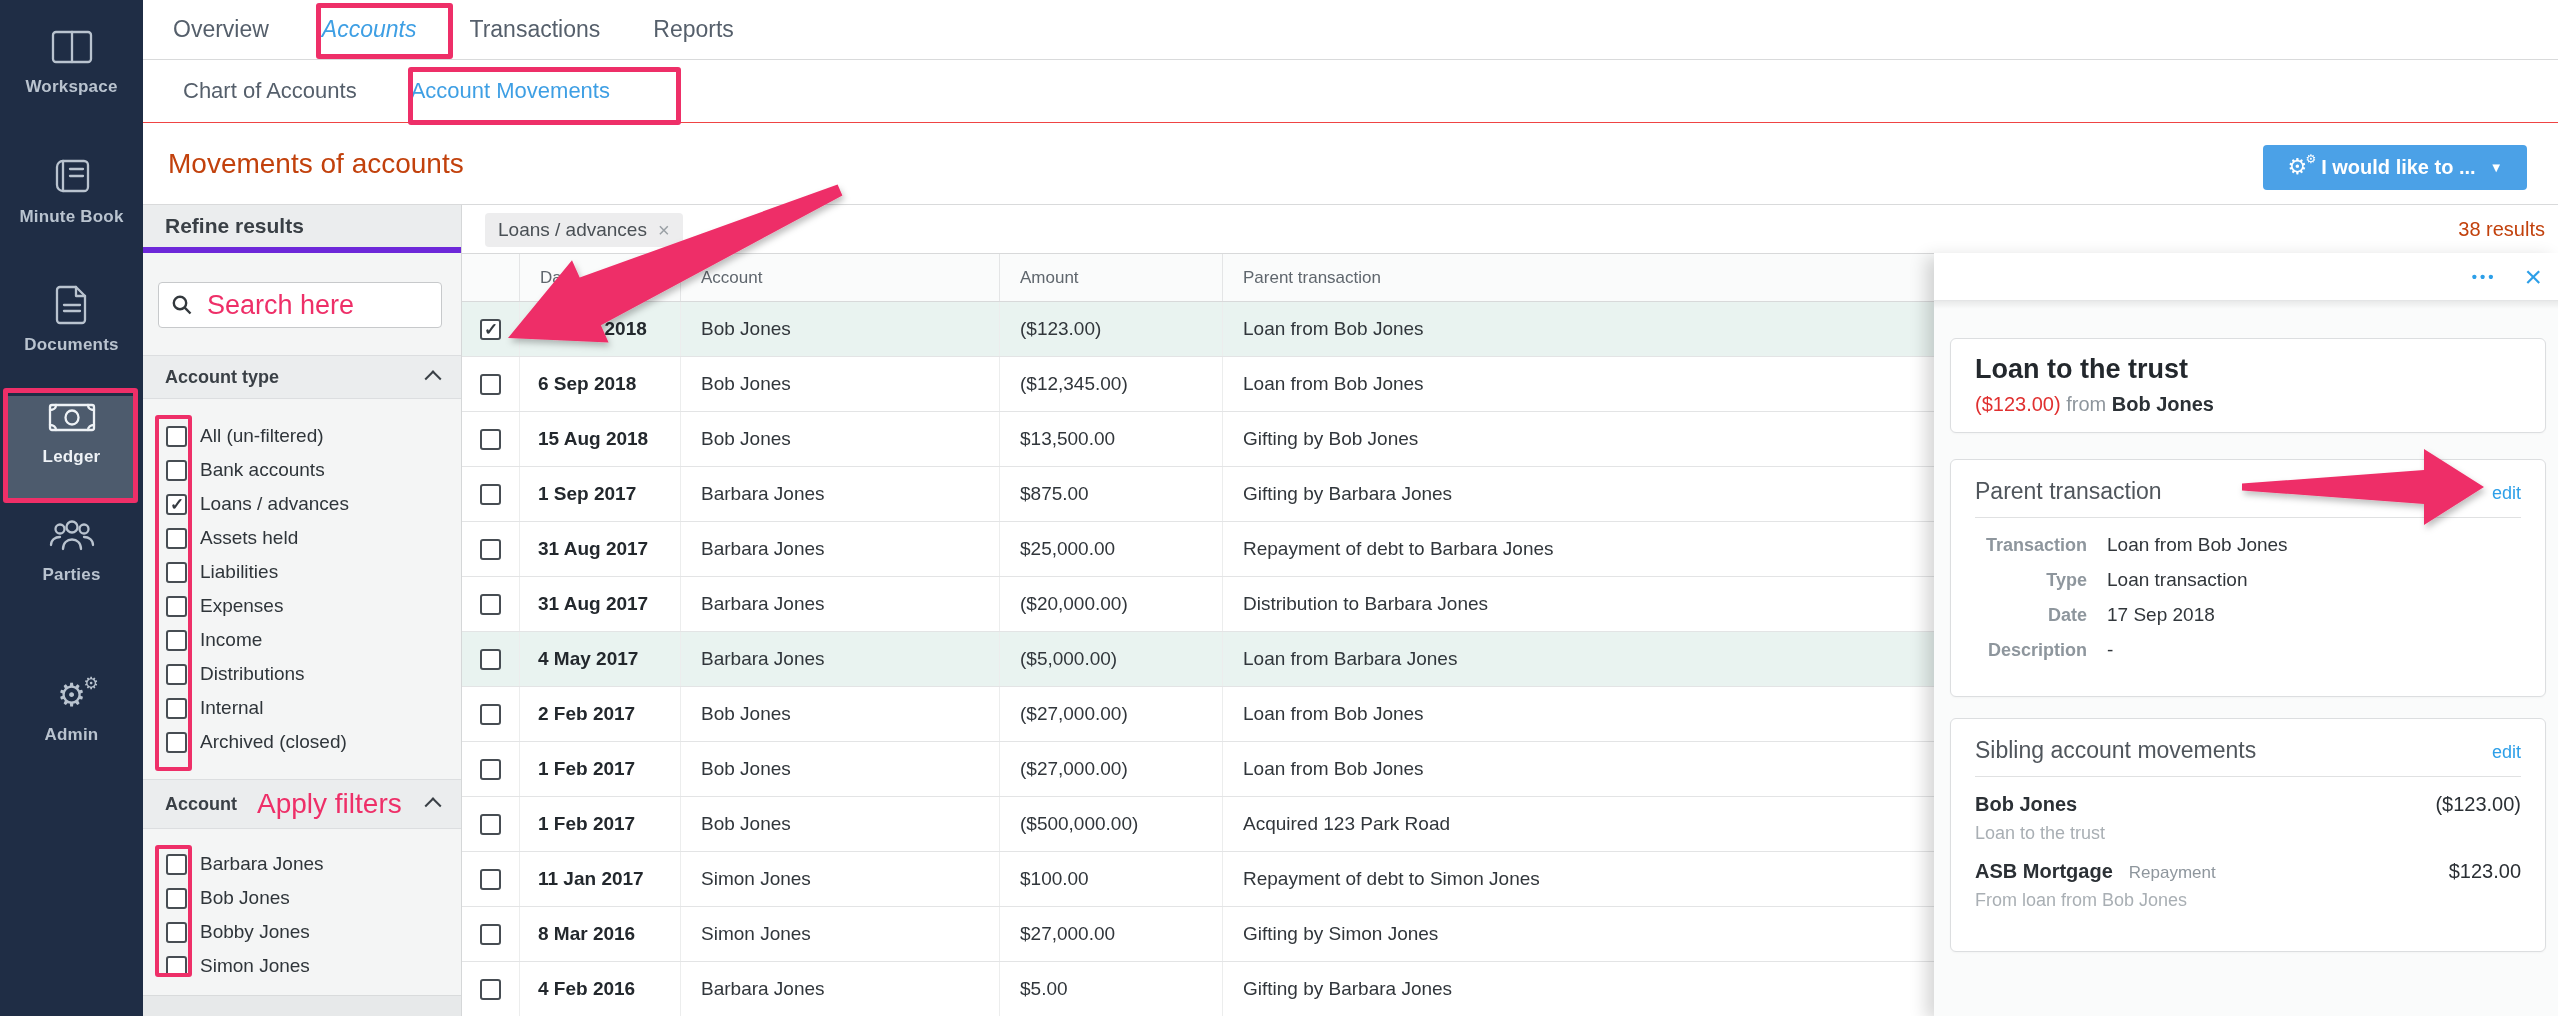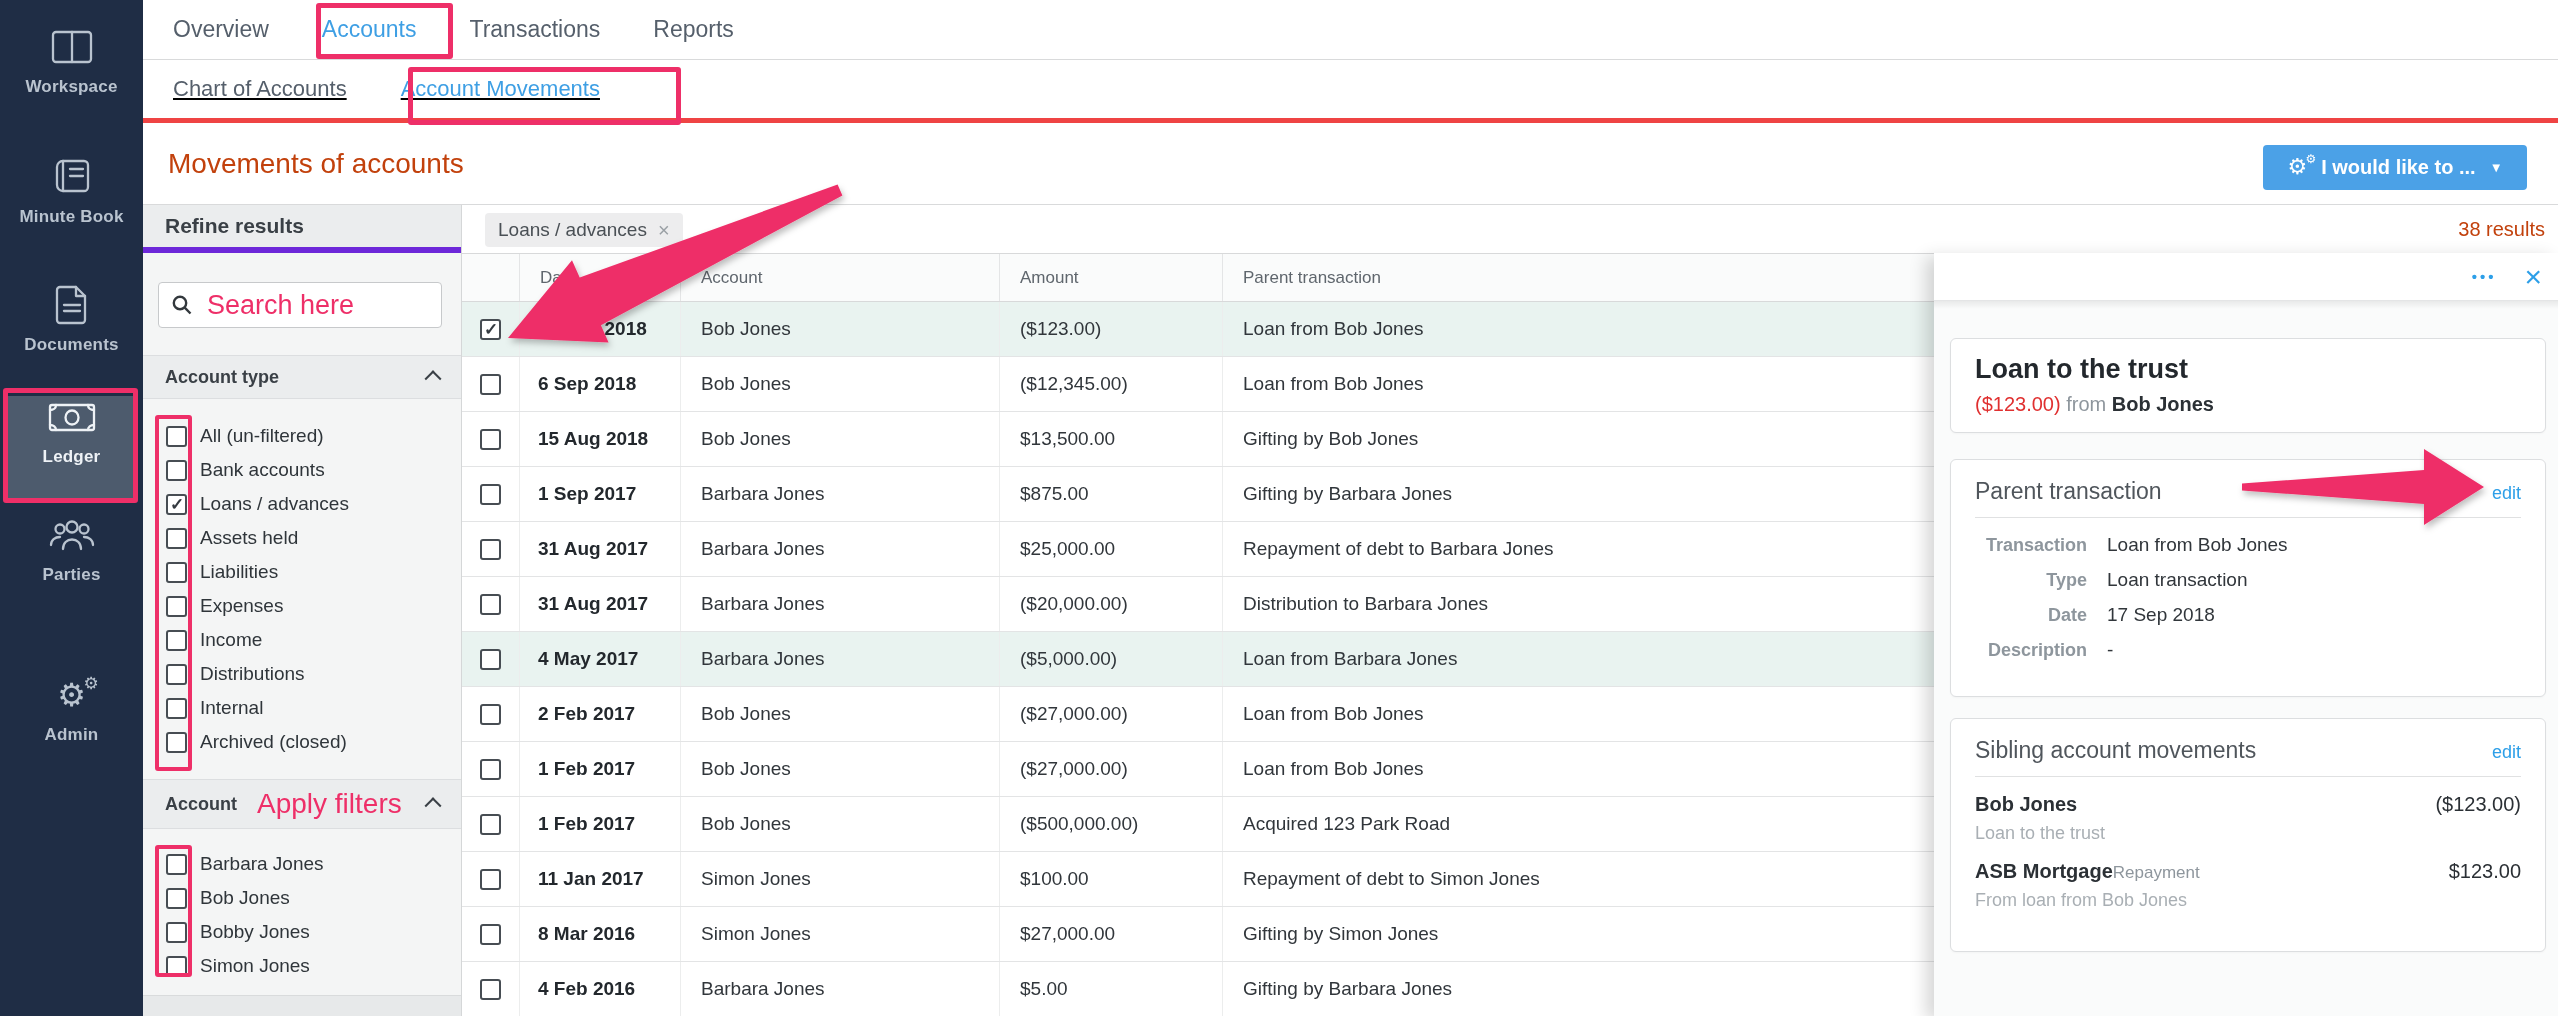--- a/index.html
+++ b/index.html
@@ -14,23 +14,23 @@
   .sb-item svg { stroke:currentColor; fill:none; stroke-width:2.3; stroke-linecap:round; stroke-linejoin:round; }
   .sb-item .lbl { font-size:17px; font-weight:700; letter-spacing:.2px; }
   .sb-item.active { left:6px; right:6px; top:396px; height:102px; justify-content:flex-start; padding:0; background:#4d5b6d; border-radius:2px; color:#eef2f6; }
   .gearwrap { position:relative; font-weight:400; }
   .gear-big { font-size:32px; line-height:1; }
   .gear-small { position:absolute; top:-4px; right:-13px; font-size:17px; line-height:1; }
 
   
   .topnav { position:absolute; left:143px; top:0; right:0; height:60px; background:#fff; border-bottom:1px solid #d9dadb; display:flex; align-items:stretch; padding-left:30px; z-index:5; }
   .topnav .tab { position:relative; display:flex; align-items:center; margin-right:53px; font-size:23px; color:#555f6b; cursor:pointer; }
-  .topnav .tab.active { color:#3e9fe4; }
+  .topnav .tab.active { color:#3e9fe4;font-style:italic; }
   .topnav .tab.active::after { content:""; position:absolute; left:-1px; right:-1px; bottom:0; height:4px; background:#3e9fe4; }
-  .subnav { position:absolute; left:143px; top:60px; right:0; height:63px; background:#fff; border-bottom:5px solid #ef4444; display:flex; align-items:center; padding-left:30px; z-index:5;text-decoration:underline; }
+  .subnav { position:absolute; left:143px; top:60px; right:0; height:63px; background:#fff; border-bottom:1px solid #ef4444; display:flex; align-items:center; padding-left:40px; z-index:5; }
   .subnav .tab { margin-right:54px; font-size:22px; color:#555f6b; cursor:pointer; }
   .subnav .tab.active { color:#3e9fe4; }
 
   
   .page-header { position:absolute; left:143px; top:123px; right:0; height:82px; background:#fff; border-bottom:1px solid #d9dadb; display:flex; align-items:center; padding-left:25px; z-index:4; }
   .page-title { font-size:28px; font-weight:400; color:#c2410c; }
   .action-btn { position:absolute; right:31px; top:22px; width:264px; height:45px; background:#4ba1e7; color:#fff; border:none; border-radius:4px; font-family:inherit; font-size:20px; font-weight:700; display:flex; align-items:center; justify-content:center; gap:14px; cursor:pointer; }
   .action-btn .caret { font-size:13px; }
 
   
@@ -90,21 +90,21 @@
   .card.siblings { margin-top:21px; padding:18px 24px 24px; }
   .card-head { display:flex; align-items:baseline; justify-content:space-between; border-bottom:1px solid #e0e1e2; padding-bottom:12px; margin-bottom:16px; }
   .card-head .ct { font-size:23px; color:#50565c; font-weight:400; }
   .edit-link { font-size:18px; color:#2d9fe8; cursor:pointer; }
   .frow { display:flex; margin-bottom:13px; align-items:baseline; }
   .frow .fl { width:112px; text-align:right; font-size:18px; font-weight:700; color:#8e969d; }
   .frow .fv { margin-left:20px; font-size:19px; color:#31363b; }
   .sibrow { margin-bottom:16px; }
   .sibtop { display:flex; justify-content:space-between; align-items:baseline; }
   .sibname { font-size:20px; font-weight:700; color:#2b3035; }
-  .sibtag { font-size:17px; color:#8e969d; font-weight:400; }
+  .sibtag { font-size:17px; color:#8e969d; margin-left:16px; font-weight:400; }
   .sibamt { font-size:20px; color:#2b3035; }
   .sibnote { font-size:18px; color:#a9afb4; margin-top:7px; }
 
   
   .annot-rect { position:absolute; border:5px solid #ee2f68; border-radius:3px; z-index:48; pointer-events:none; }
   .annot-rect.thin { border-width:4px; }
   .arrows { position:absolute; left:0; top:0; z-index:50; pointer-events:none; }
 </style>
 </head>
 <body>

